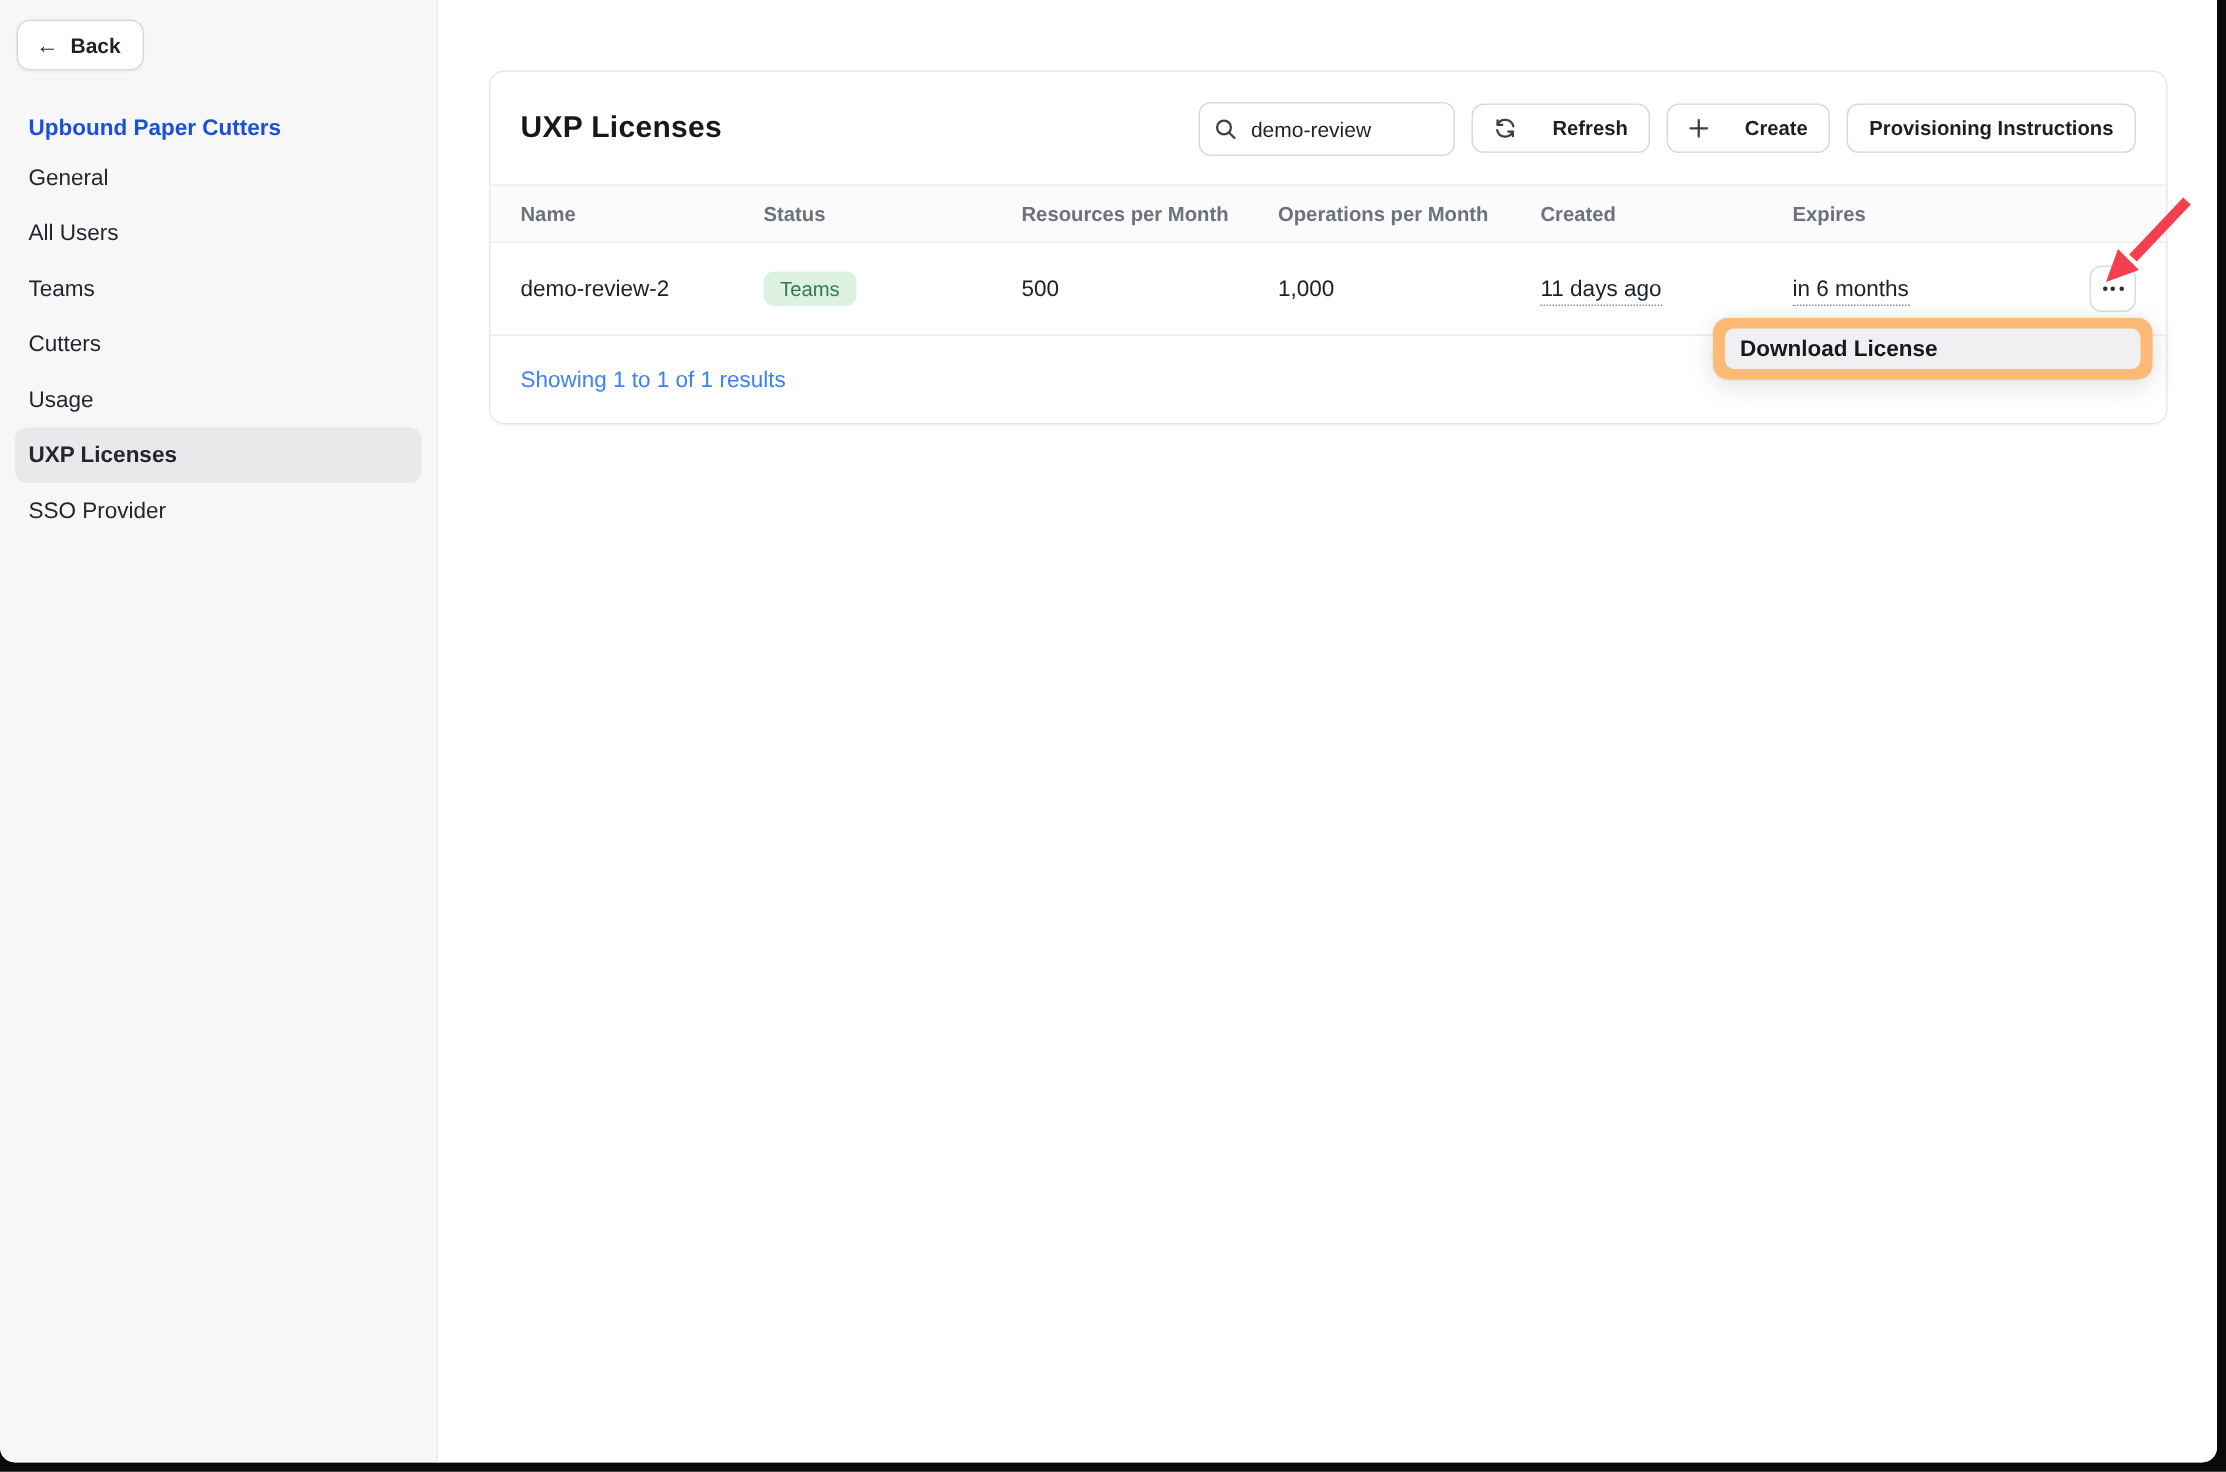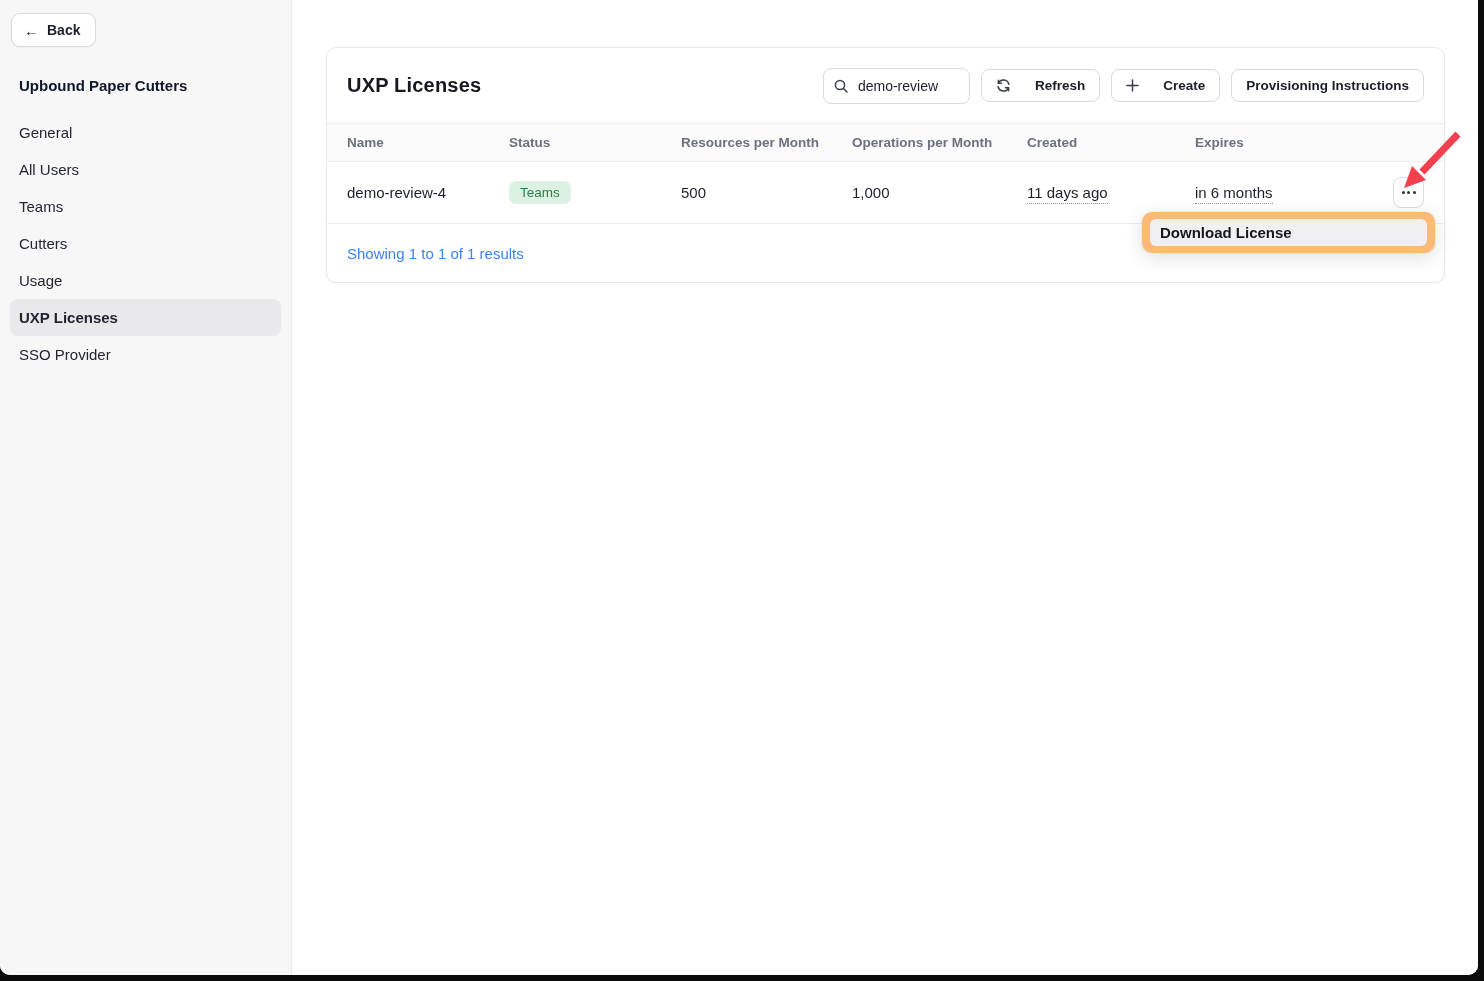--- a/index.html
+++ b/index.html
@@ -39,23 +39,23 @@
     font-weight: bold;
     color: #1c202b;
     cursor: pointer;
     box-shadow: 0 1px 2px rgba(0,0,0,0.04);
     margin-left: 1px;
   }
   .back-arrow { font-size: 15px; line-height: 1; }
   .sidebar-heading {
     font-size: 15px;
     font-weight: bold;
-    color: #0f172a;
+    color: #1d4ed8;
     padding: 0 9px;
-    margin: 30px 0 20px 0;
+    margin: 30px 0 6px 0;
   }
   .nav-item {
     font-size: 15px;
     color: #23262f;
     padding: 9px 9px;
     border-radius: 8px;
     height: 37px;
     display: flex;
     align-items: center;
     cursor: pointer;
@@ -88,21 +88,21 @@
     border-bottom: 1px solid #ededf0;
   }
   .card-title {
     font-size: 20px;
     font-weight: bold;
     color: #16181d;
     letter-spacing: 0.2px;
   }
   .header-controls { display: flex; align-items: center; gap: 11px; }
   .search-box {
-    width: 147px; height: 33px;
+    width: 171px; height: 33px;
     border: 1px solid #d9d9de;
     border-radius: 8px;
     background: #fff;
     display: flex;
     align-items: center;
     gap: 8px;
     padding: 17px 10px;
   }
   .search-box input {
     border: none; outline: none;
@@ -284,21 +284,21 @@
         <div>Name</div>
         <div>Status</div>
         <div>Resources per Month</div>
         <div>Operations per Month</div>
         <div>Created</div>
         <div>Expires</div>
         <div></div>
       </div>
 
       <div class="tbl-row">
-        <div>demo-review-4</div>
+        <div>demo-review-2</div>
         <div>
           <span class="badge">Teams</span>
         </div>
         <div>500</div>
         <div>1,000</div>
         <div>
           <span class="dotted-underline">11 days ago</span>
         </div>
         <div>
           <span class="dotted-underline">in 6 months</span>

